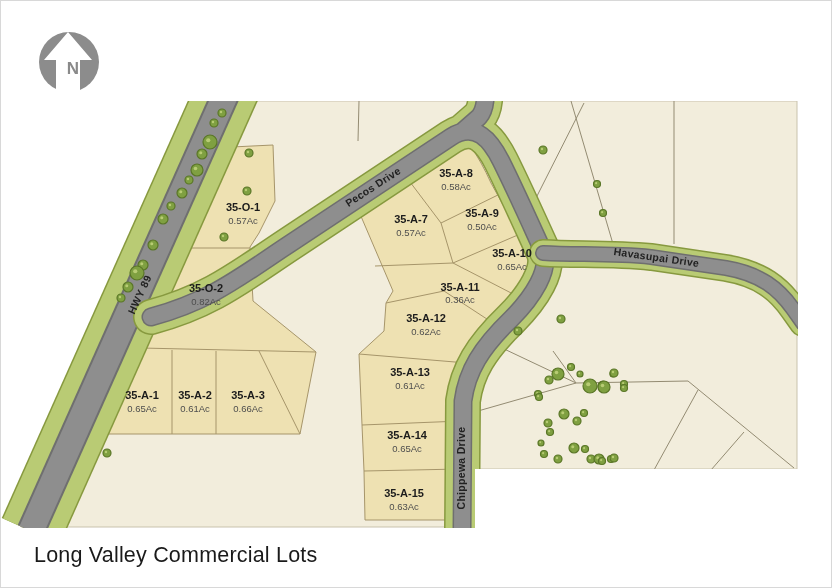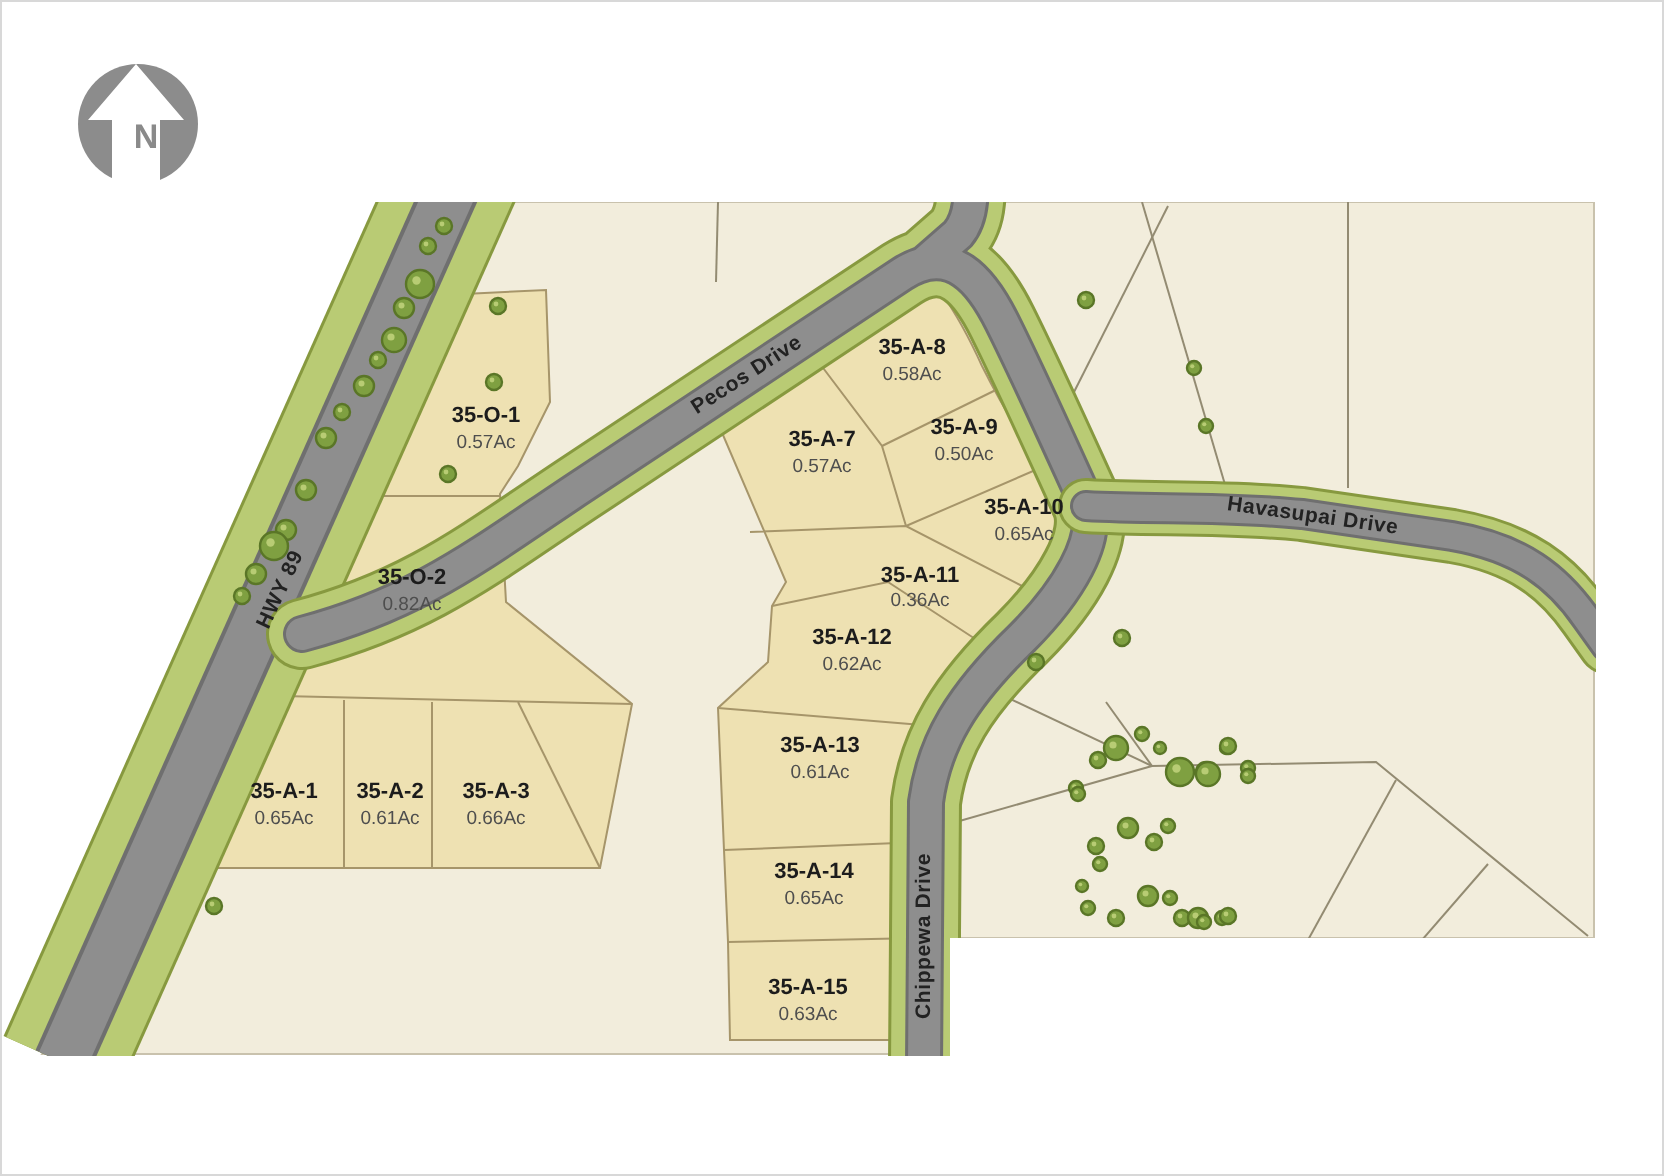--- a/index.html
+++ b/index.html
@@ -239,13 +239,14 @@
     <text class="road-label" transform="translate(464,467) rotate(-90)">Chippewa Drive</text>
   </g>
 
   <g>
     <circle cx="68" cy="61" r="30" fill="#8c8c8c"></circle>
     <path d="M67,31 L91,59 L79,59 L79,91 L55,91 L55,59 L43,59 Z" fill="#ffffff"></path>
     <text class="north-n" x="72" y="73" text-anchor="middle">N</text>
   </g>
 </svg>
 
+<div id="map-title">Long Valley Commercial Lots</div>
 </div>
 
 </body></html>

